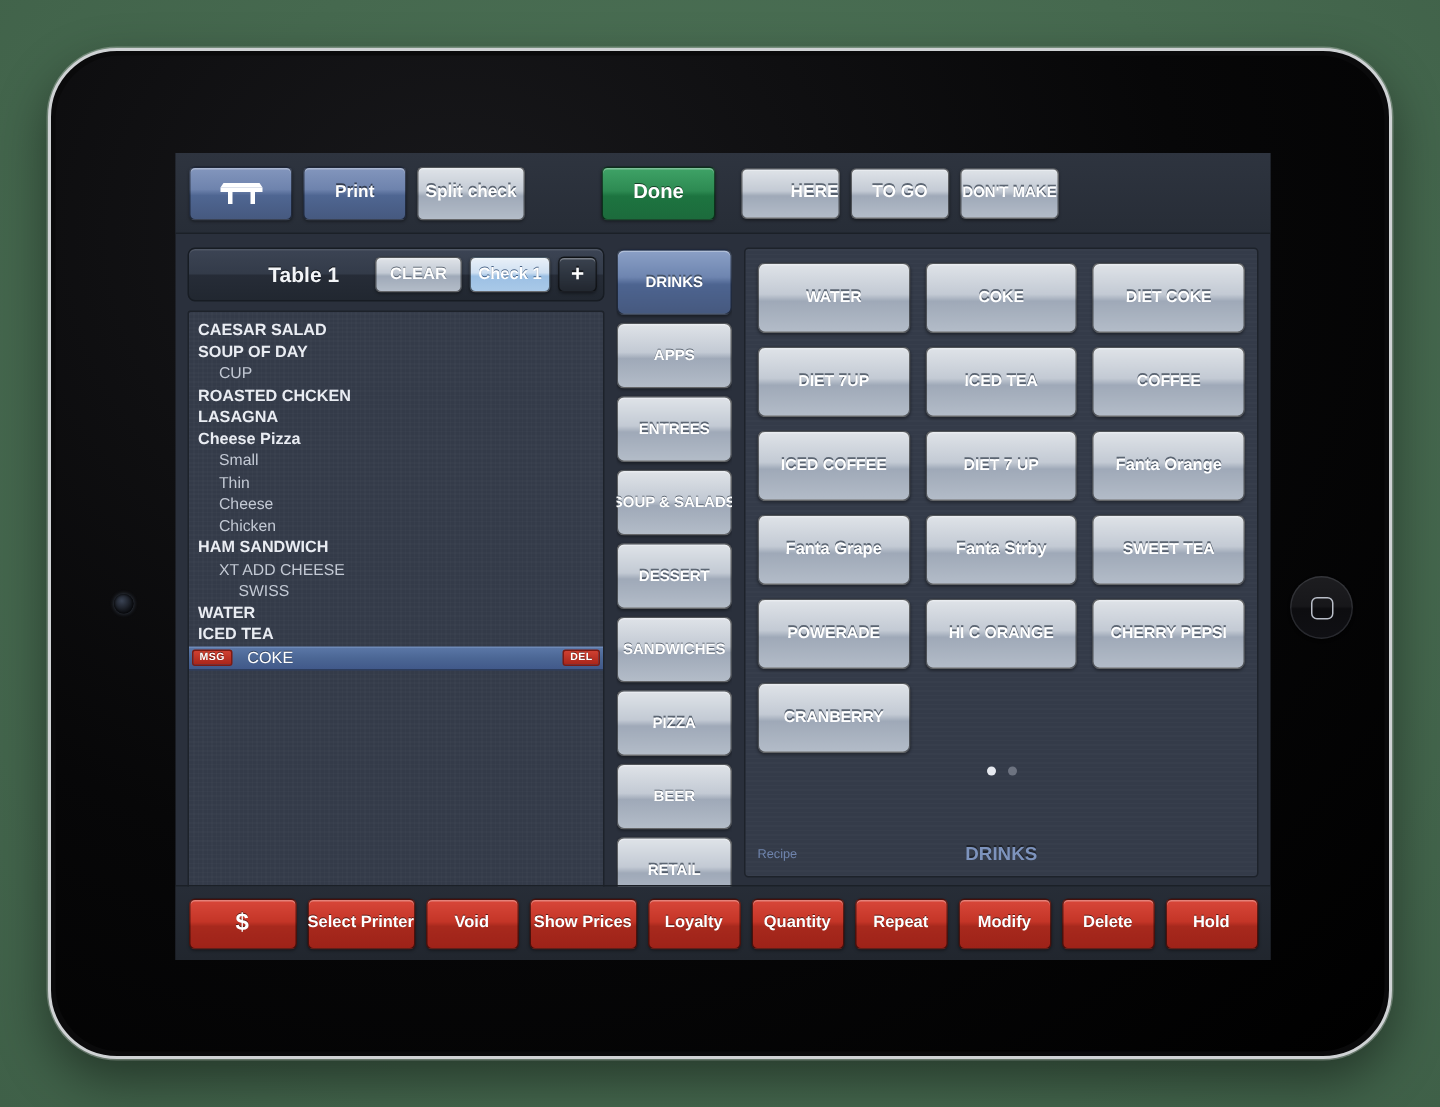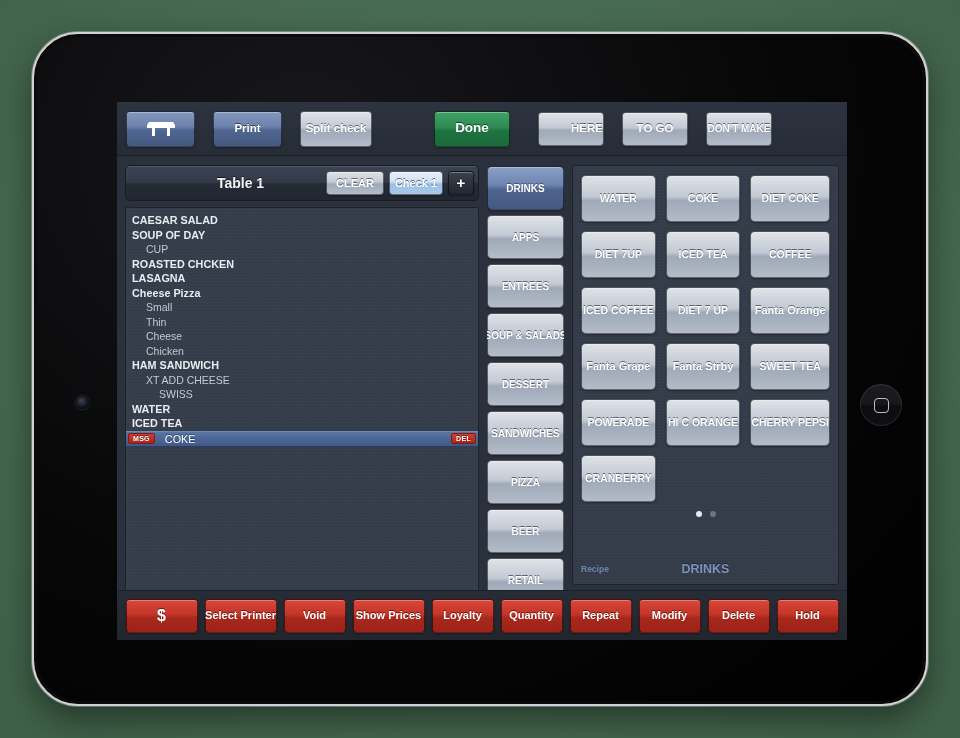--- a/index.html
+++ b/index.html
@@ -69,21 +69,21 @@
   }
 
   
   #toolbar {
     position:relative;
     height:54px;
     background:linear-gradient(to bottom, #2e343f 0%, #272d37 100%);
     border-bottom:1px solid #1b2027;
     display:flex; align-items:center;
     padding:0 9px;
-    gap:18px;
+    gap:7px;
   }
 
   .btn {
     border:1px solid rgba(0,0,0,0.55);
     border-radius:4px;
     color:#fff;
     font-size:11.5px;
     font-weight:bold;
     text-shadow:0 -1px 0 rgba(0,0,0,0.55);
     display:flex; align-items:center; justify-content:center;
@@ -122,21 +122,21 @@
   
   #body {
     position:relative;
     height:484px;
     display:flex;
     padding:9px 8px 0 8px;
     gap:8px;
   }
 
   
-  #check-panel { width:354px; display:flex; flex-direction:column; }
+  #check-panel { width:278px; display:flex; flex-direction:column; }
 
   #check-header {
     height:36px;
     border-radius:5px;
     background:linear-gradient(to bottom, #3c4454 0%, #333b49 48%, #262c37 52%, #212730 100%);
     border:1px solid #171c23;
     box-shadow:inset 0 1px 0 rgba(255,255,255,0.10);
     display:flex; align-items:center;
     padding:0 4px 0 0;
     gap:5px;
@@ -257,21 +257,21 @@
   .dot { width:6px; height:6px; border-radius:50%; background:#6d7380; }
   .dot.active { background:#e6e9ef; }
 
   #grid-footer {
     margin-top:auto;
     height:30px;
     display:flex; align-items:center;
     position:relative;
   }
   #recipe-label {
-    font-size:8.5px; font-weight:bold; color:#6f84ad;
+    font-size:8.5px; font-weight:normal; color:#6f84ad;
   }
   #grid-cat-label {
     position:absolute; left:0; right:0;
     text-align:center;
     font-size:12.5px; font-weight:bold; color:#7d93bd;
     text-shadow:0 -1px 0 rgba(0,0,0,0.4);
   }
 
   
   #footer {

